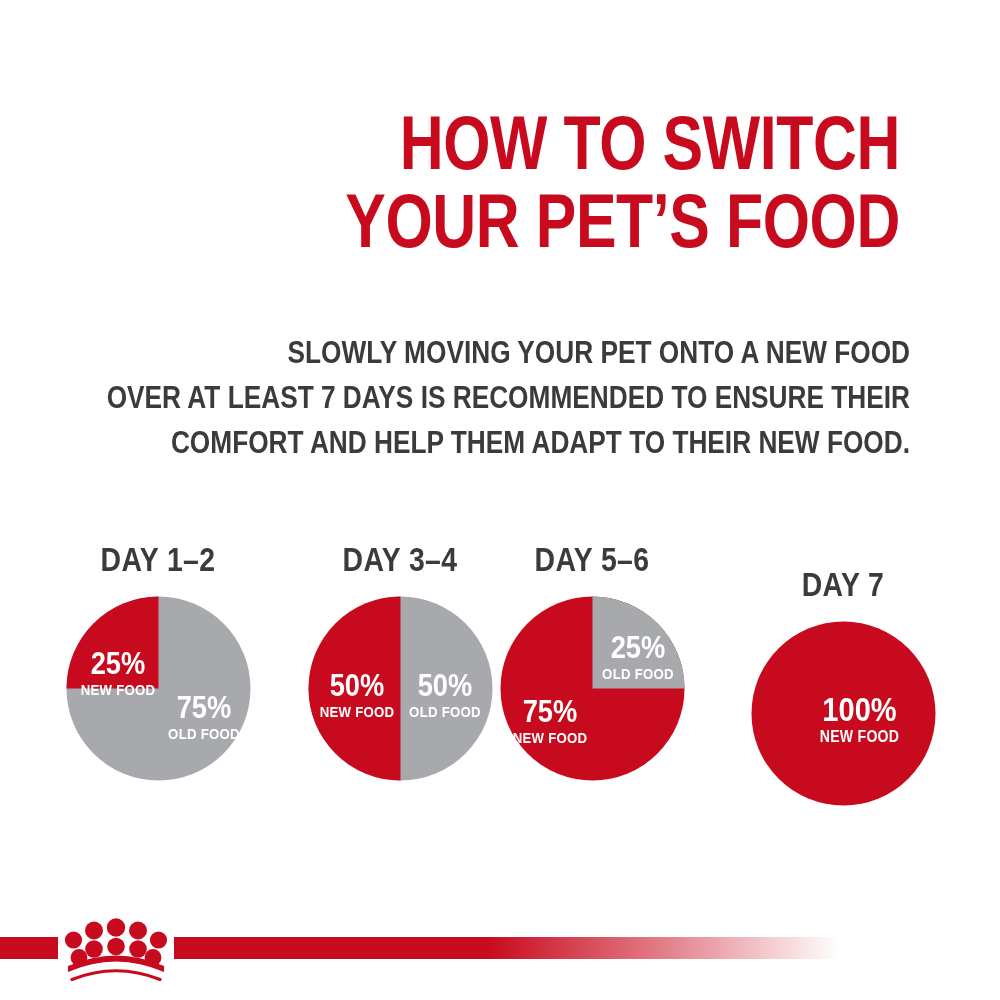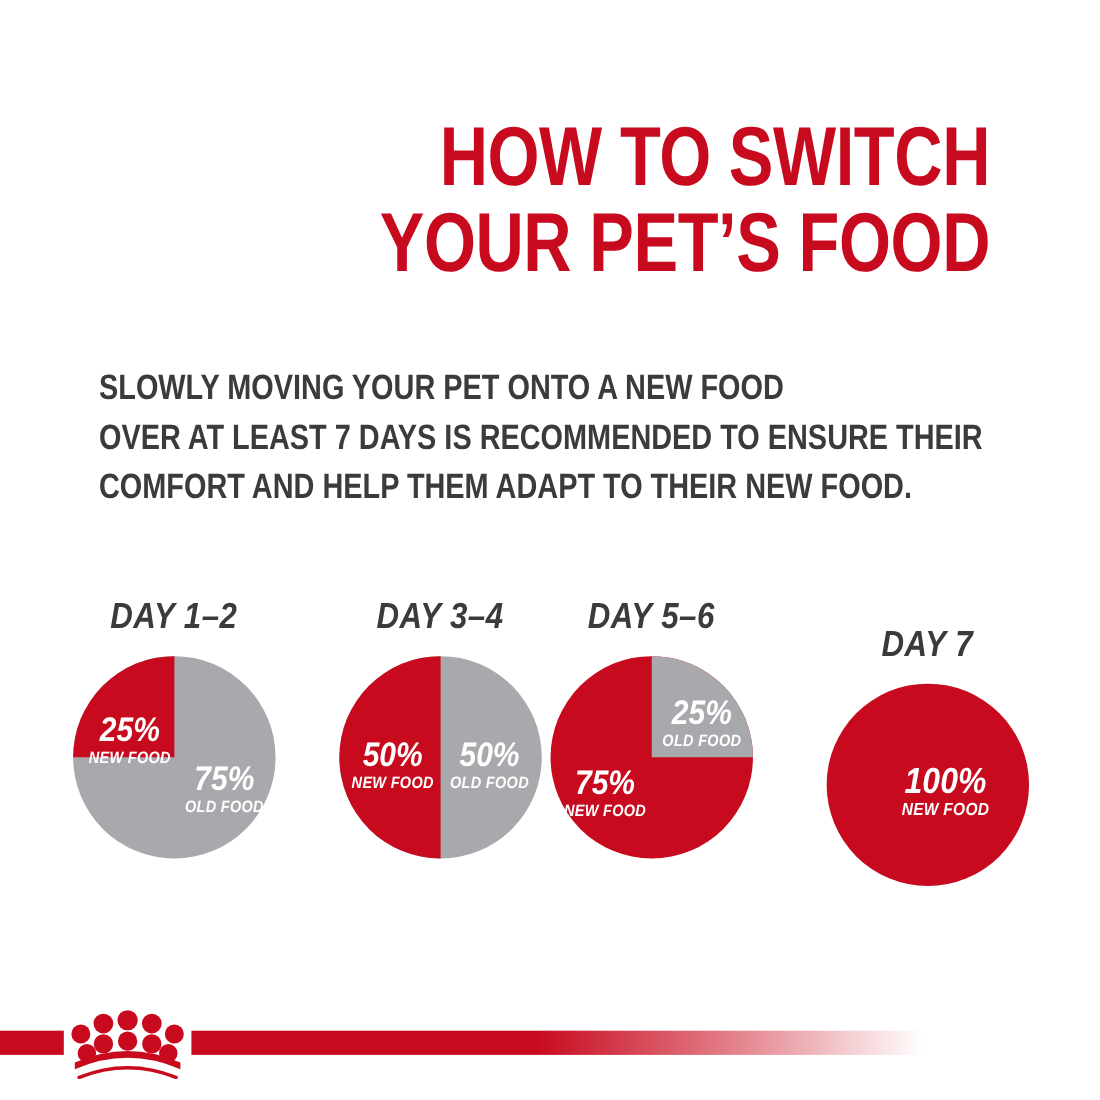--- a/index.html
+++ b/index.html
@@ -34,42 +34,41 @@
     transform-origin: center center;
     white-space: nowrap;
   }
 
   
   .subtitle-block {
     position: absolute;
     top: 330px;
     left: 0;
     width: 1000px;
-    text-align: left;
+    text-align: right;
   }
   .subtitle-line {
     color: #3B3B3D;
     font-family: "Liberation Sans Narrow", "Liberation Sans", sans-serif;
     font-weight: bold;
     font-size: 32px;
     line-height: 45px;
     letter-spacing: 0px;
     transform: scaleX(0.82);
     transform-origin: center center;
     white-space: nowrap;
   }
 
   
   .charts-row {
     position: absolute;
     top: 542px;
     left: 0;
     width: 1000px;
     height: 270px;
-    font-style: italic;
   }
   .chart-cell {
     position: absolute;
     width: 200px;
     top: 0;
   }
   .chart-cell.c0 { left: 58px;  }
   .chart-cell.c1 { left: 300px; }
   .chart-cell.c2 { left: 492px; }
   .chart-cell.c3 { left: 743px; margin-top: 25px; }

